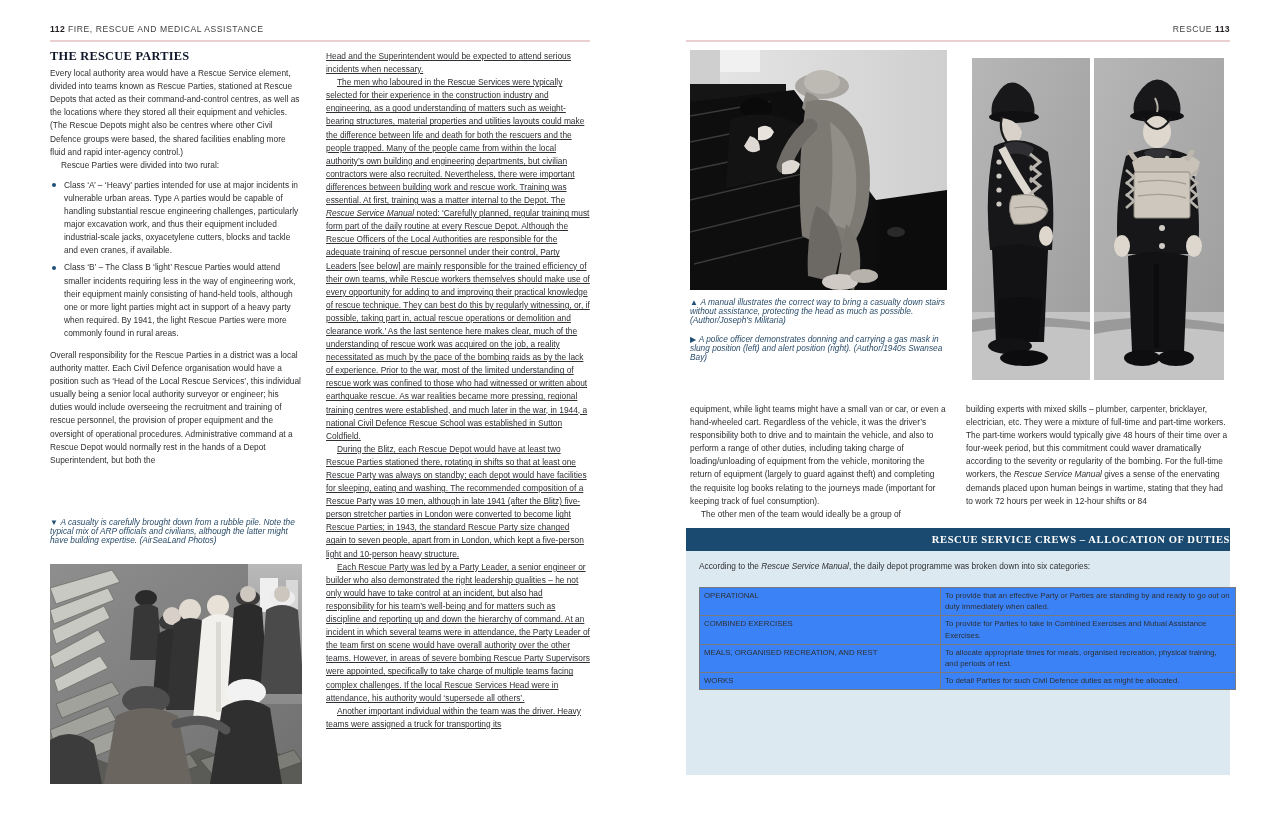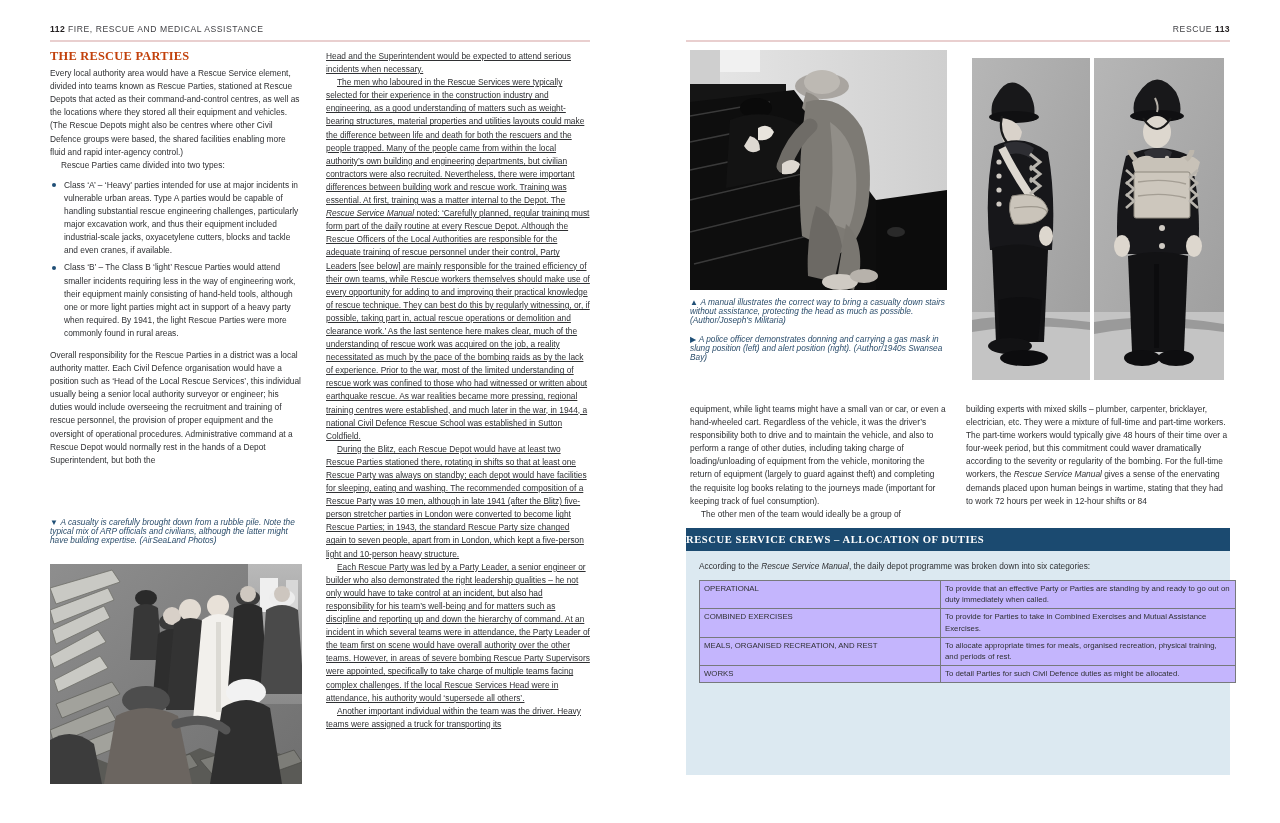--- a/index.html
+++ b/index.html
@@ -63,21 +63,21 @@
   }
   .col p { margin: 0; }
   .col p.indent { text-indent: 11px; }
 
   h2.section-title {
     margin: 0 0 4px 0;
     font-family: "Liberation Serif", serif;
     font-weight: bold;
     font-size: 12.4px;
     letter-spacing: 0.25px;
-    color: #c2410c;
+    color: #0f172a;
     text-transform: uppercase;
   }
 
   ul.classlist {
     margin: 7px 0 0 0;
     padding: 0;
     list-style: none;
   }
   ul.classlist li {
     position: relative;
@@ -125,43 +125,43 @@
     width: 544px;
     height: 247px;
     background: #dce9f1;
     box-sizing: border-box;
   }
   .callout-bar {
     height: 23px;
     background: #1b4a70;
     display: flex;
     align-items: center;
-    justify-content: flex-start;
+    justify-content: flex-end;
   }
   .callout-bar .title {
     font-family: "Liberation Serif", serif;
     font-weight: bold;
     font-size: 10.6px;
     letter-spacing: 0.55px;
     color: #ffffff;
     text-transform: uppercase;
   }
   .callout-intro {
     font-size: 8.3px;
     line-height: 12px;
     color: #2f3033;
     padding: 9px 13px 8px 13px;
   }
   .callout-intro i { font-style: italic; }
   table.duties {
     width: 518px;
-    margin: 0 13px;
+    margin: 7px 13px;
     border-collapse: collapse;
     table-layout: fixed;
-    background: #c4b5fd;
+    background: #3b82f6;
   }
   table.duties td {
     border: 1px solid #77797c;
     font-size: 7.8px;
     line-height: 11.2px;
     color: #2f3033;
     padding: 2px 4px 3px 4px;
     vertical-align: top;
   }
   table.duties td.cat { width: 232px; }
@@ -176,21 +176,21 @@
 
     <div class="runhead runhead-left">
       <span class="folio">112</span>
       <span>FIRE, RESCUE AND MEDICAL ASSISTANCE</span>
     </div>
     <div class="headrule headrule-left"></div>
 
     <div class="col" style="left:50px; top:50px; width:252px;">
       <h2 class="section-title">THE RESCUE PARTIES</h2>
       <p>Every local authority area would have a Rescue Service element, divided into teams known as Rescue Parties, stationed at Rescue Depots that acted as their command-and-control centres, as well as the locations where they stored all their equipment and vehicles. (The Rescue Depots might also be centres where other Civil Defence groups were based, the shared facilities enabling more fluid and rapid inter-agency control.)</p>
-      <p class="indent">Rescue Parties came divided into two types:</p>
+      <p class="indent">Rescue Parties were divided into two rural:</p>
       <ul class="classlist">
         <li>
           <span class="bullet"></span>
           <span>Class ‘A’ – ‘Heavy’ parties intended for use at major incidents in vulnerable urban areas. Type A parties would be capable of handling substantial rescue engineering challenges, particularly major excavation work, and thus their equipment included industrial-scale jacks, oxyacetylene cutters, blocks and tackle and even cranes, if available.</span>
         </li>
         <li>
           <span class="bullet"></span>
           <span>Class ‘B’ – The Class B ‘light’ Rescue Parties would attend smaller incidents requiring less in the way of engineering work, their equipment mainly consisting of hand-held tools, although one or more light parties might act in support of a heavy party when required. By 1941, the light Rescue Parties were more commonly found in rural areas.</span>
         </li>
       </ul>

